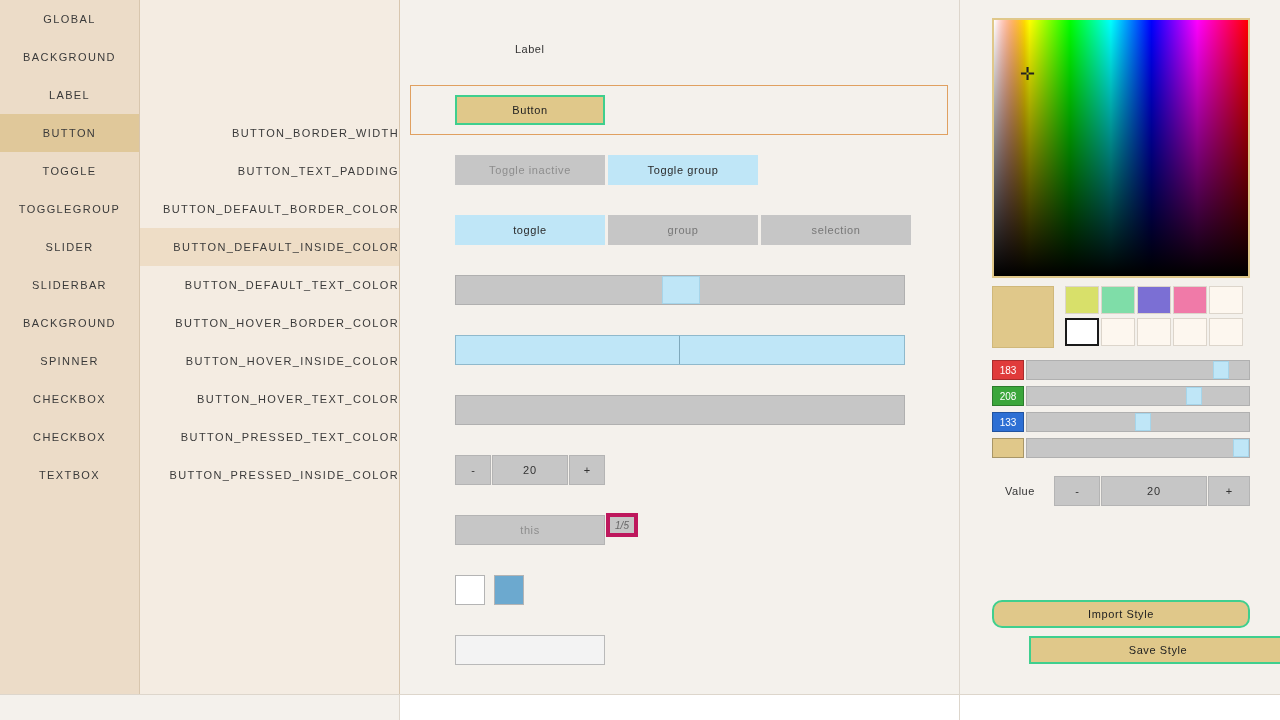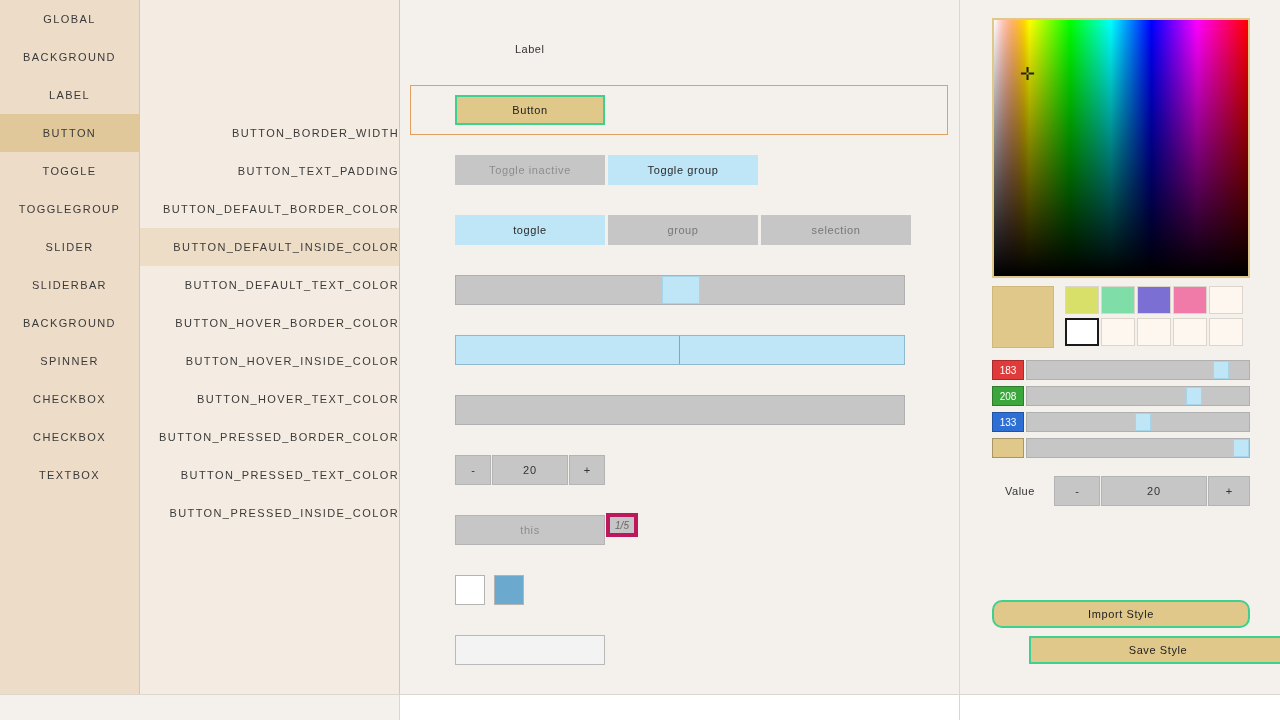--- a/index.html
+++ b/index.html
@@ -366,23 +366,20 @@
     <div class="prop-item">
         <span>BUTTON_HOVER_BORDER_COLOR</span>
       </div>
     <div class="prop-item">
         <span>BUTTON_HOVER_INSIDE_COLOR</span>
       </div>
     <div class="prop-item">
         <span>BUTTON_HOVER_TEXT_COLOR</span>
       </div>
     <div class="prop-item">
-        <span>BUTTON_PRESSED_BORDER_COLOR</span>
-      </div>
-    <div class="prop-item">
         <span>BUTTON_PRESSED_TEXT_COLOR</span>
       </div>
     <div class="prop-item">
         <span>BUTTON_PRESSED_INSIDE_COLOR</span>
       </div>
   </div>
 
   <div id="center">
 
     <div class="row-label" style="left:115px; top:43px;">Label</div>

